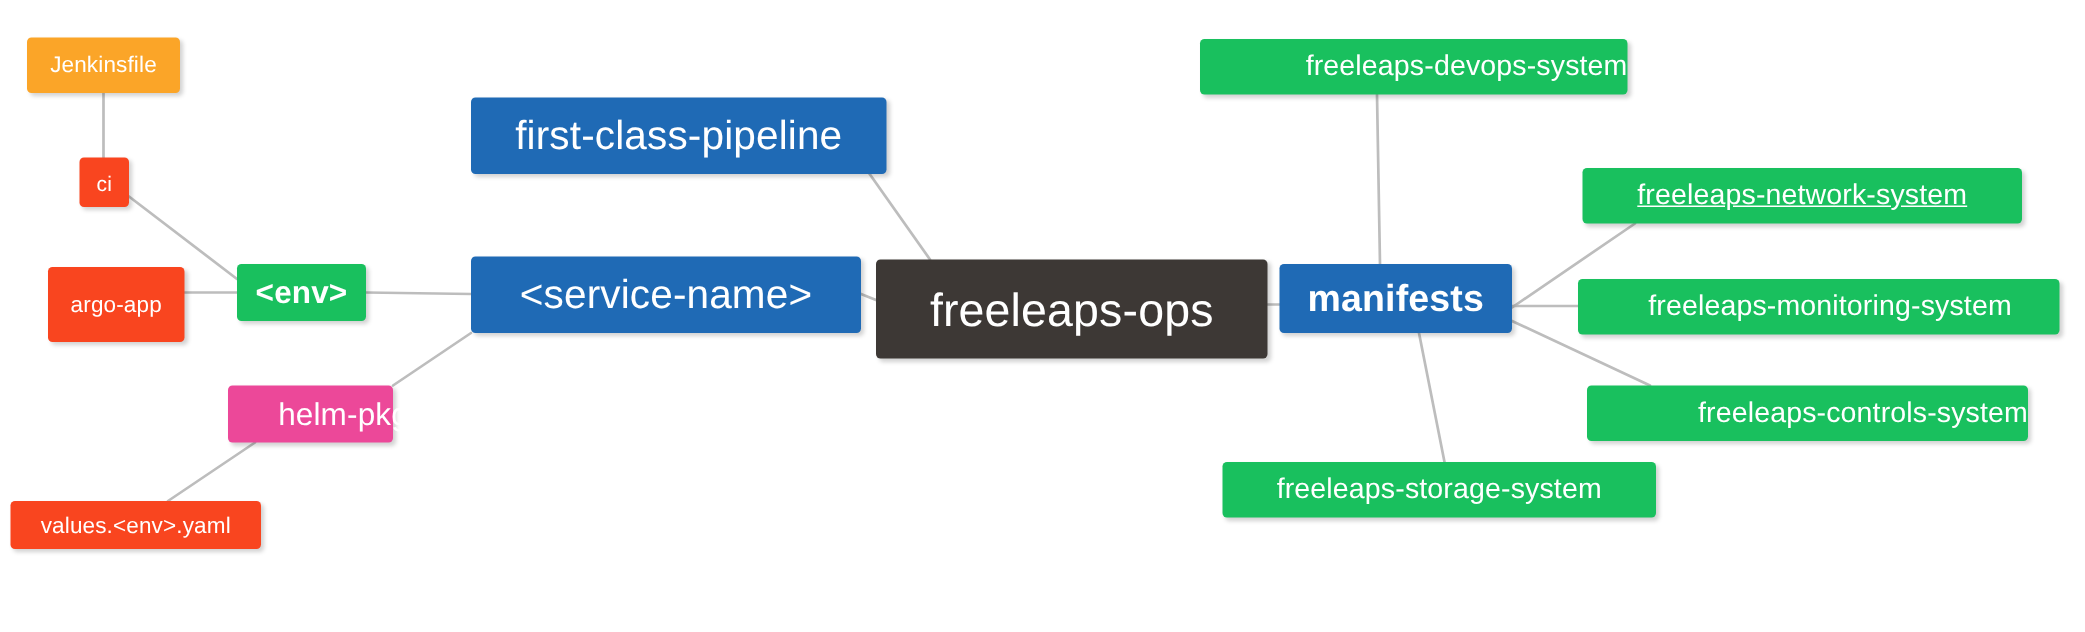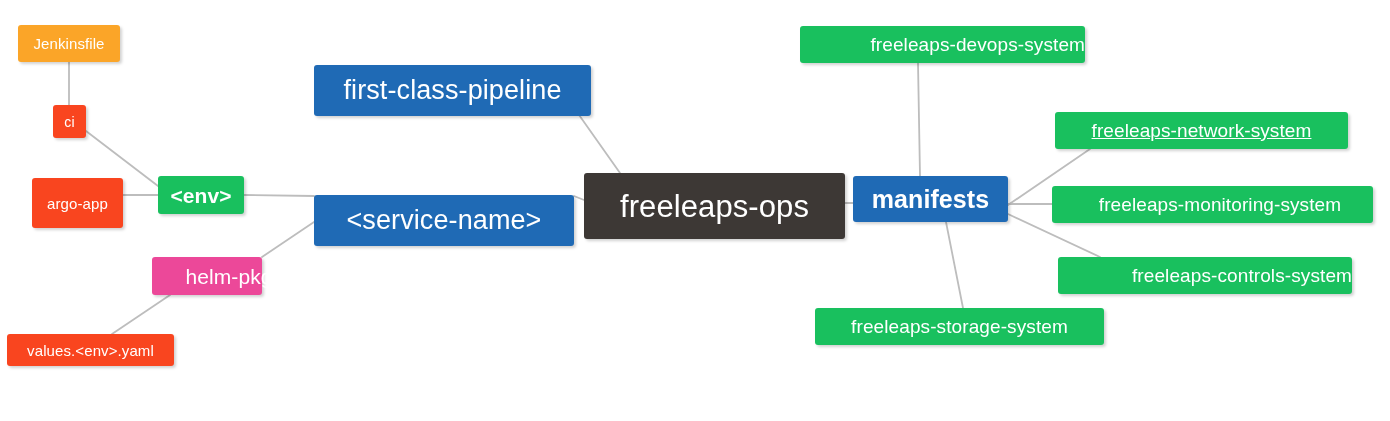--- a/index.html
+++ b/index.html
@@ -67,21 +67,21 @@
       </div>
       <div class="node" style="left: 53px; top: 105px; width: 33px; height: 33px; background: rgb(249, 69, 31); font-size: 14px;">
         <span class="node-label">ci</span>
       </div>
       <div class="node" style="left: 32px; top: 178px; width: 91px; height: 50px; background: rgb(249, 69, 31); font-size: 15px;">
         <span class="node-label">argo-app</span>
       </div>
       <div class="node" style="left: 158px; top: 176px; width: 86px; height: 38px; background: rgb(25, 192, 94); font-size: 21px; font-weight: bold;">
         <span class="node-label">&lt;env&gt;</span>
       </div>
-      <div class="node" style="left: 314px; top: 171px; width: 260px; height: 51px; background: rgb(31, 106, 181); font-size: 27px; margin-top: 24px;">
+      <div class="node" style="left: 314px; top: 171px; width: 260px; height: 51px; background: rgb(31, 106, 181); font-size: 27px;">
         <span class="node-label">&lt;service-name&gt;</span>
       </div>
       <div class="node" style="left: 314px; top: 37px; width: 277px; height: 51px; background: rgb(31, 106, 181); font-size: 27px; margin-top: 28px;">
         <span class="node-label">first-class-pipeline</span>
       </div>
       <div class="node" style="left: 152px; top: 257px; width: 110px; height: 38px; background: #ec4899; font-size: 21px; padding-left: 44px;">
         <span class="node-label">helm-pkg</span>
       </div>
       <div class="node" style="left: 7px; top: 334px; width: 167px; height: 32px; background: rgb(249, 69, 31); font-size: 15px;">
         <span class="node-label">values.&lt;env&gt;.yaml</span>

